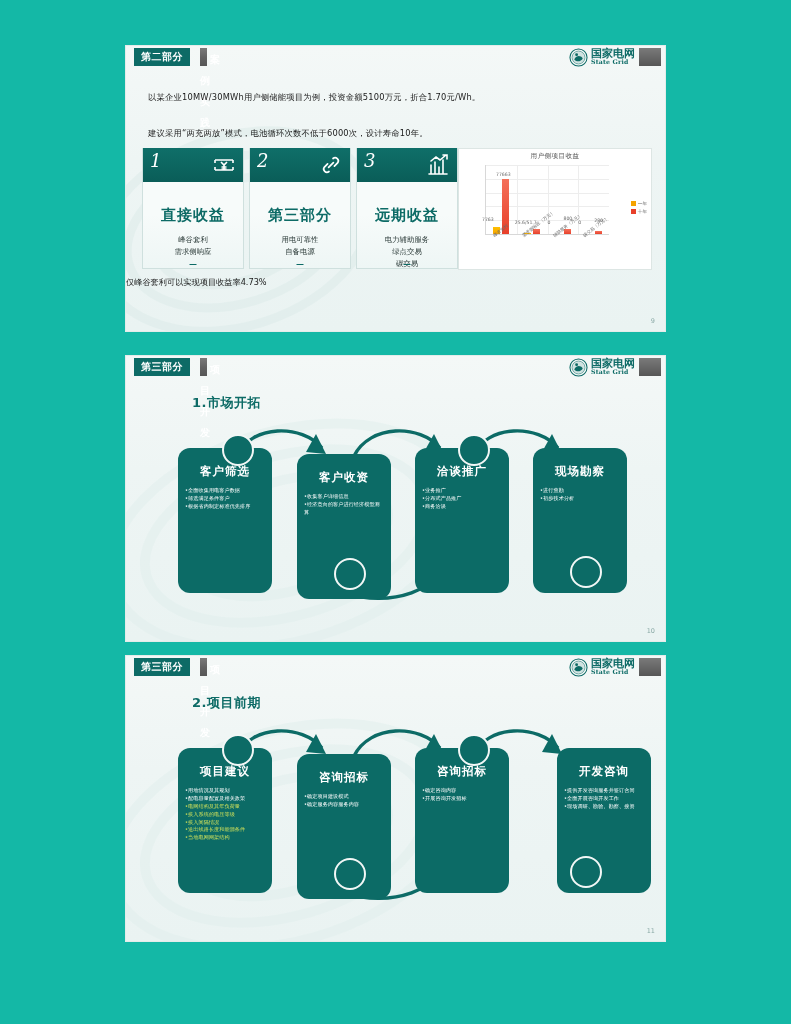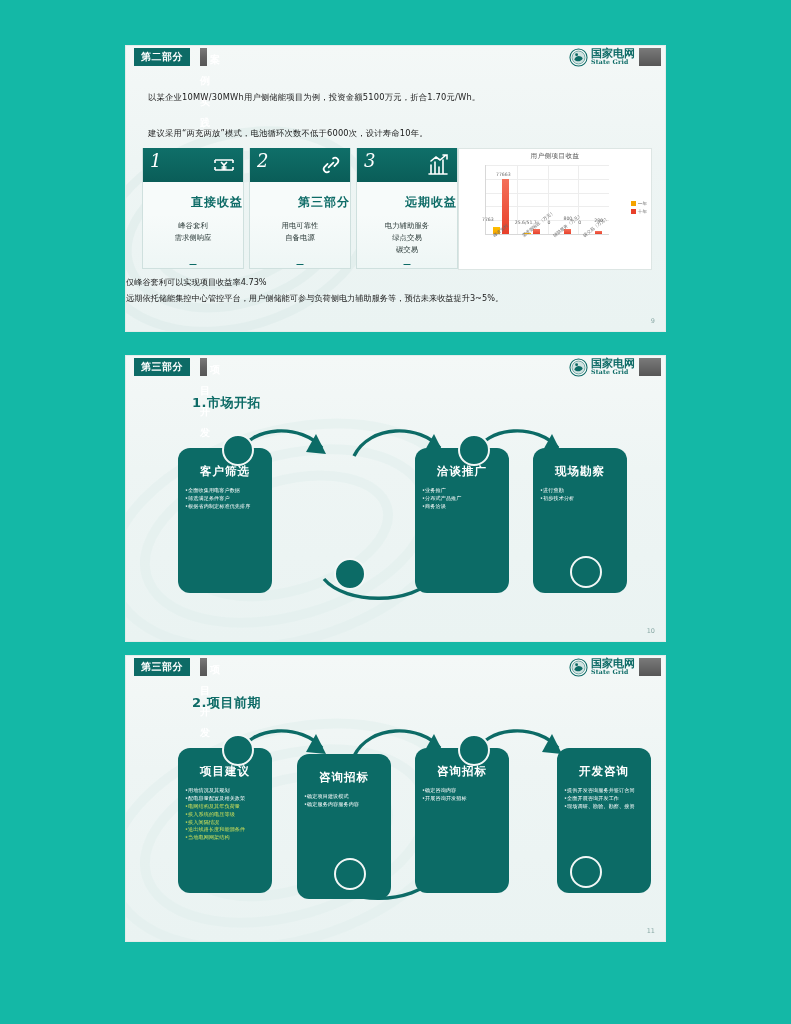--- a/index.html
+++ b/index.html
@@ -41,21 +41,21 @@
 
   .cards3{position:absolute;left:16px;top:102px;display:flex;gap:5px;}
   .c3{width:100px;background:linear-gradient(180deg,#f7fbfa 55%,#eef6f5 100%);
       border-left:1px solid #cfe0de;border-right:1px solid #cfe0de;border-bottom:1px solid #cfe0de;
       height:120px;position:relative;}
   .c3 .top{height:34px;background:linear-gradient(180deg,#0f6f69 0%,#0a5d58 100%);
            position:relative;color:#fff;}
   .c3 .num{position:absolute;left:7px;top:2px;font-size:18px;font-style:italic;
            font-family:"DejaVu Serif","Liberation Serif",serif;}
   .c3 .ic{position:absolute;right:7px;top:5px;width:24px;height:24px;}
-  .c3 .ttl{margin-top:12px;text-align:right;color:#0d6b66;font-size:12px;font-weight:bold;letter-spacing:1px;}
+  .c3 .ttl{margin-top:24px;text-align:center;color:#0d6b66;font-size:15px;font-weight:bold;letter-spacing:1px;}
   .c3 .sub{margin-top:9px;text-align:center;color:#2b3a38;font-size:7.4px;line-height:1.65;}
   .c3 .dash{position:absolute;bottom:3px;left:50%;transform:translateX(-50%);
             width:7px;height:1.5px;background:#0d6b66;}
 
   
   .chartbox{position:absolute;left:332px;top:102px;width:192px;height:120px;
             background:#ffffff;border:1px solid #dde6e4;}
   .ch-title{text-align:center;font-size:6.6px;color:#555;margin-top:3px;letter-spacing:.4px;}
   .plot{position:absolute;left:26px;top:16px;right:42px;bottom:34px;border-left:1px solid #d8d8d8;border-bottom:1px solid #d8d8d8;}
   .grid-l{position:absolute;left:0;right:0;height:1px;background:#ededed;}
@@ -239,21 +239,20 @@
             <span>一年</span>
         </div>
         <div>
           <i class="sw" style="background:#e8402a"></i>
             <span>十年</span>
         </div>
       </div>
     </div>
 
     <div class="s1-foot" id="s1f1">仅峰谷套利可以实现项目收益率4.73%</div>
-    <div class="s1-foot" id="s1f2">远期依托储能集控中心管控平台，用户侧储能可参与负荷侧电力辅助服务等，预估未来收益提升3~5%。</div>
     <div class="pgnum">9</div>
   </div>
 
   <div class="slide" id="slide2">
 
     <div class="swirl" style="left:-30px;top:60px;width:420px;height:230px;">
       <svg width="420" height="230" viewBox="0 0 420 230">
         <g fill="none" stroke="#e1efed" stroke-width="10">
           <ellipse cx="190" cy="120" rx="180" ry="105" transform="rotate(-16 190 120)"></ellipse>
           <ellipse cx="190" cy="120" rx="145" ry="80" transform="rotate(-16 190 120)"></ellipse>
@@ -309,20 +308,27 @@
       <div class="fc" style="left:52px;top:92px;height:145px;">
         <div class="h">客户筛选</div>
         <div class="b">
           <div>•全面收集用电客户数据</div>
           <div>•筛选满足条件客户</div>
           <div>•根据省内制定标准优先排序</div>
         </div>
       </div>
       <div class="dot" style="left:96px;top:78px;"></div>
 
+      <div class="fc" style="left:171px;top:98px;height:145px;">
+        <div class="h">客户收资</div>
+        <div class="b">
+          <div>•收集客户详细信息</div>
+          <div>•经济意向的客户进行经济模型测算</div>
+        </div>
+      </div>
       <div class="dot" style="left:208px;top:202px;"></div>
 
       <div class="fc" style="left:289px;top:92px;height:145px;">
         <div class="h">洽谈推广</div>
         <div class="b">
           <div>•业务推广</div>
           <div>•分布式产品推广</div>
           <div>•商务洽谈</div>
         </div>
       </div>

